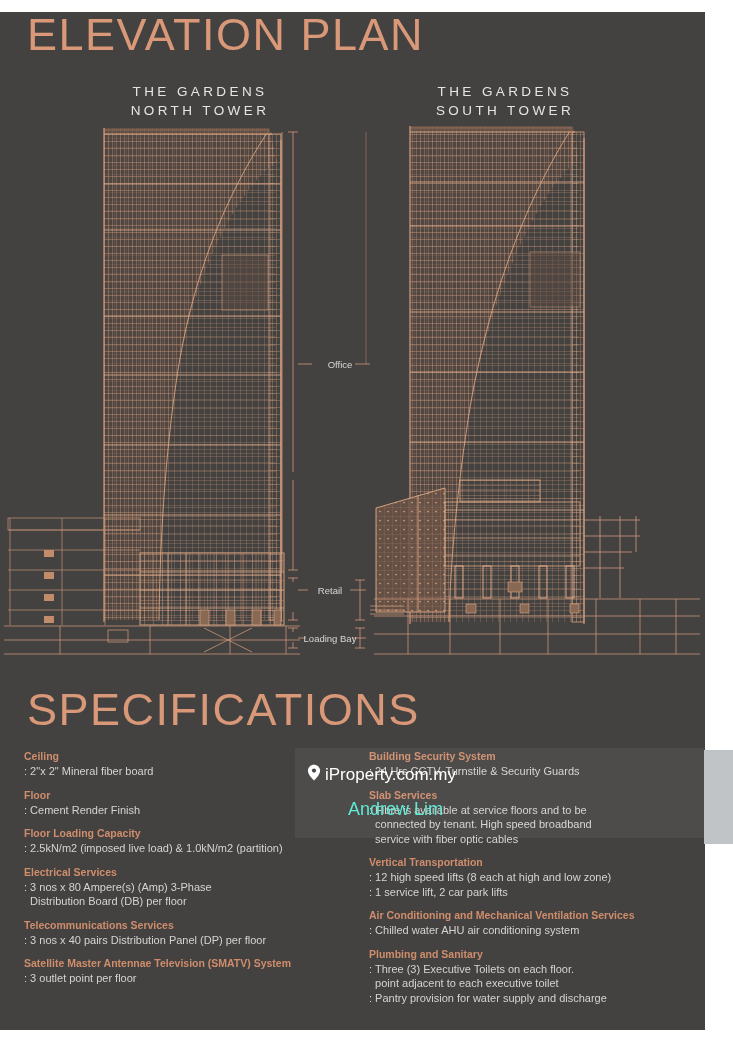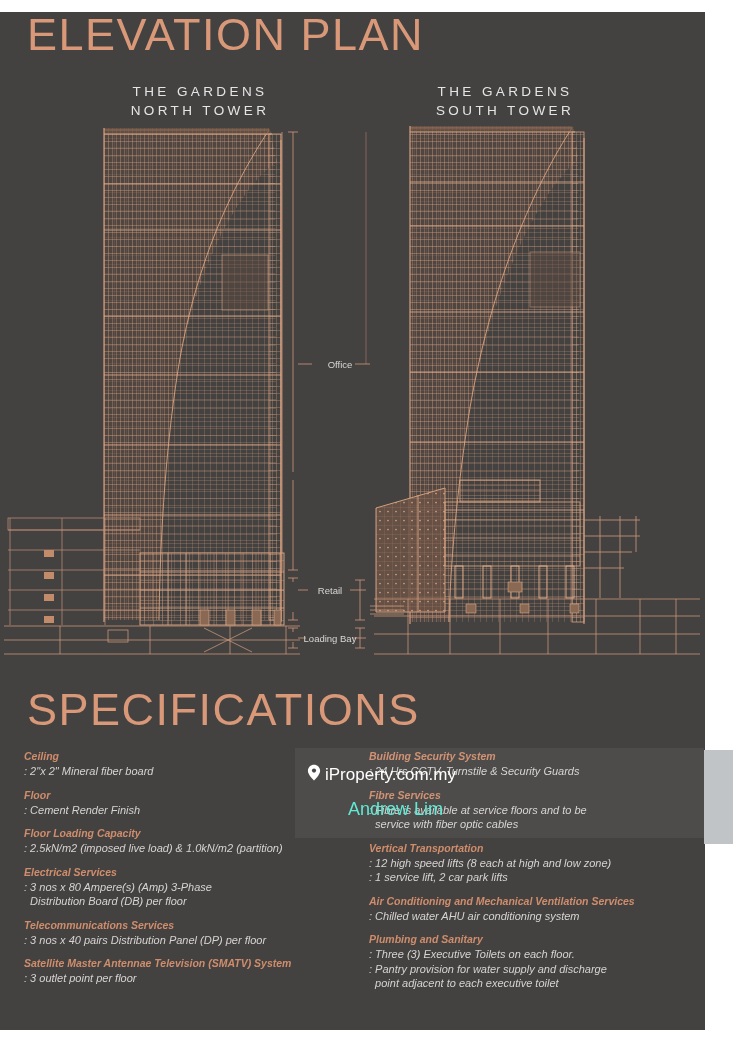--- a/index.html
+++ b/index.html
@@ -69,21 +69,21 @@
   #elevation-stage {
     position: absolute;
     left: 0;
     top: 108px;
     width: 624px;
     height: 540px;
   }
   #elevation-svg { display: block; }
 
   
-  .spec-col { position: absolute; font-style: italic; }
+  .spec-col { position: absolute; }
   #spec-col-left  { left: 24px;  top: 737px; width: 330px; }
   #spec-col-right { left: 369px; top: 737px; width: 330px; }
 
   .spec-group { margin-bottom: 9px; }
   .spec-head {
     color: #cf8d6c;
     font-size: 10.5px;
     font-weight: bold;
     line-height: 14px;
     margin-bottom: 1px;
@@ -433,38 +433,39 @@
           <div class="spec-head">Satellite Master Antennae Television (SMATV) System</div>
           <div class="spec-line">: 3 outlet point per floor</div>
         </div>
       </div>
     <div class="spec-col" id="spec-col-right">
         <div class="spec-group">
           <div class="spec-head">Building Security System</div>
           <div class="spec-line">: 24 Hrs CCTV, Turnstile &amp; Security Guards</div>
         </div>
         <div class="spec-group">
-          <div class="spec-head">Fibre Services</div>
+          <div class="spec-head">Slab Services</div>
           <div class="spec-line">: Fibre is available at service floors and to be</div>
+          <div class="spec-line">  connected by tenant. High speed broadband</div>
           <div class="spec-line">  service with fiber optic cables</div>
         </div>
         <div class="spec-group">
           <div class="spec-head">Vertical Transportation</div>
           <div class="spec-line">: 12 high speed lifts (8 each at high and low zone)</div>
           <div class="spec-line">: 1 service lift, 2 car park lifts</div>
         </div>
         <div class="spec-group">
           <div class="spec-head">Air Conditioning and Mechanical Ventilation Services</div>
           <div class="spec-line">: Chilled water AHU air conditioning system</div>
         </div>
         <div class="spec-group">
           <div class="spec-head">Plumbing and Sanitary</div>
           <div class="spec-line">: Three (3) Executive Toilets on each floor.</div>
+          <div class="spec-line">  point adjacent to each executive toilet</div>
           <div class="spec-line">: Pantry provision for water supply and discharge</div>
-          <div class="spec-line">  point adjacent to each executive toilet</div>
         </div>
       </div>
 
     <div id="watermark">
       <div id="wm-brand">
         <span class="pin-icon">
           <svg width="14" height="17" viewBox="0 0 14 17" xmlns="http://www.w3.org/2000/svg">
             <path d="M7 0.7 C3.6 0.7 0.9 3.4 0.9 6.7 C0.9 11.1 7 16.4 7 16.4 C7 16.4 13.1 11.1 13.1 6.7 C13.1 3.4 10.4 0.7 7 0.7 Z" fill="#ffffff"></path>
             <circle cx="7" cy="6.6" r="2.1" fill="#4a4846"></circle>
           </svg>

